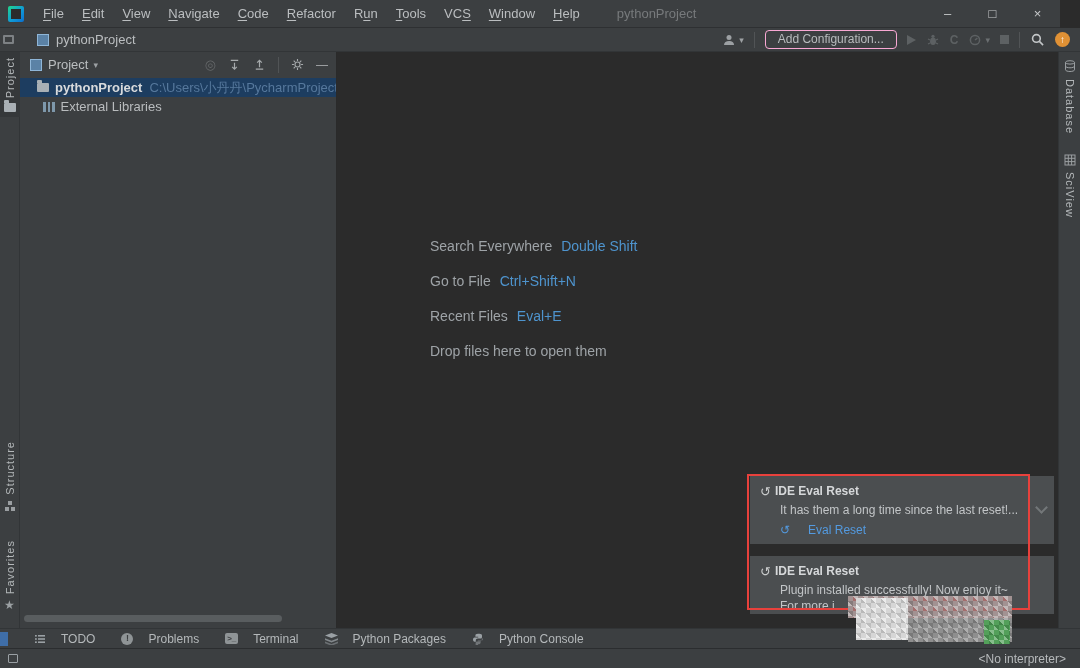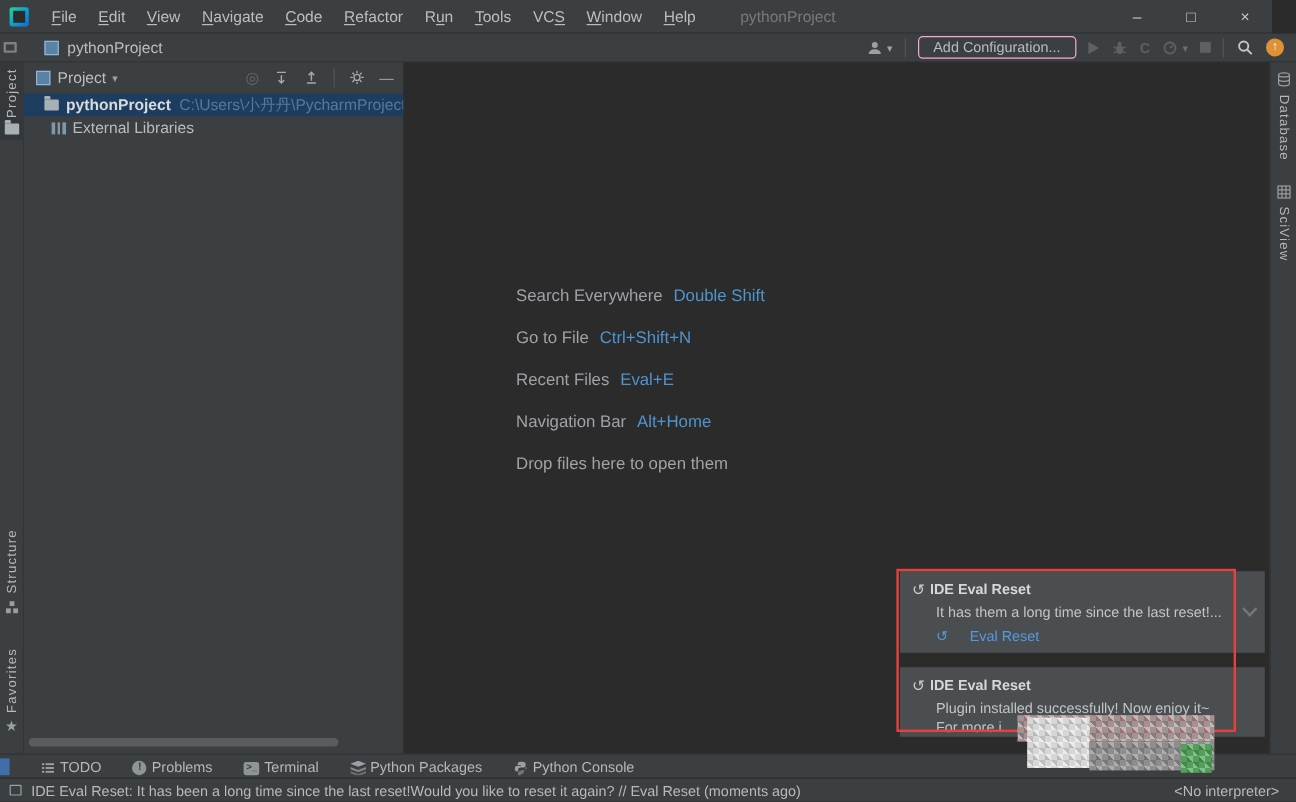--- a/index.html
+++ b/index.html
@@ -85,21 +85,21 @@
   .red-box{position:absolute;left:409px;top:422px;width:283px;height:136px;border:2px solid #e8413c;z-index:3}
   .notif-chev{position:absolute;left:699px;top:451px;width:9px;height:9px;border-right:2px solid #737779;border-bottom:2px solid #737779;transform:rotate(45deg);z-index:2}
 
   
   .right-strip{position:absolute;left:1058px;top:52px;width:22px;height:576px;background:#3c3f41;border-left:1px solid #323537;display:flex;flex-direction:column;align-items:center;gap:20px;padding-top:8px}
   .right-strip .strip-tab{gap:6px;padding:0}
 
   
   .bottom-bar{position:absolute;left:0;top:628px;width:1080px;height:20px;background:#3c3f41;border-top:1px solid #323537;display:flex;align-items:center;font-size:12px;color:#b4b8ba;padding-left:34px;gap:26px}
   .corner-accent{position:absolute;left:0;top:3px;width:8px;height:14px;background:#3f6ea8}
-  .bb-item{display:flex;align-items:flex-end;gap:4px}
+  .bb-item{display:flex;align-items:center;gap:15px}
   .icon-problems{width:12px;height:12px;border-radius:50%;background:#8f9496;color:#3c3f41;font-size:9px;font-weight:bold;display:flex;align-items:center;justify-content:center;line-height:1}
   .icon-term{width:13px;height:11px;border-radius:2px;background:#8f9496;color:#3c3f41;font-size:8px;font-weight:bold;display:flex;align-items:center;padding-left:2px;line-height:1}
 
   
   .status-bar{position:absolute;left:0;top:648px;width:1080px;height:20px;background:#3c3f41;border-top:1px solid #2b2d2f;display:flex;align-items:center;font-size:12px;color:#b7babc;padding:0 14px 0 8px}
   .icon-win{width:10px;height:9px;border:1.5px solid #9aa0a4;border-radius:1px}
   .sb-msg{margin-left:8px;white-space:nowrap}
   .sb-spacer{flex:1}
 
   
@@ -256,24 +256,20 @@
       </div>
       <div class="sc-row">
         <span class="sc-label">Go to File</span>
         <span class="sc-keys">Ctrl+Shift+N</span>
       </div>
       <div class="sc-row">
         <span class="sc-label">Recent Files</span>
         <span class="sc-keys">Eval+E</span>
       </div>
       <div class="sc-row">
-        <span class="sc-label">Navigation Bar</span>
-        <span class="sc-keys">Alt+Home</span>
-      </div>
-      <div class="sc-row">
         <span class="sc-label">Drop files here to open them</span>
         <span class="sc-keys"></span>
       </div>
     </div>
 
     <div class="notif notif1">
       <div class="n-title-row">
         <span class="icon-reset">↺</span>
         <span class="n-title">IDE Eval Reset</span>
       </div>
@@ -356,21 +352,20 @@
             <path d="M6 .8c-1.9 0-2.6.8-2.6 1.8v1.2h2.8v.6H2.6C1.5 4.4 1 5.4 1 6.6s.5 2.2 1.6 2.2h1.2V7.4c0-1 .9-1.8 2-1.8h2.6c1 0 1.6-.7 1.6-1.6V2.6C10 1.6 9.2.8 7.4.8z"></path>
             <path opacity=".55" d="M6 11.2c1.9 0 2.6-.8 2.6-1.8V8.2H5.8v-.6h3.6c1.1 0 1.6-1 1.6-2.2h-1.2v1.2c0 1-.9 1.8-2 1.8H5.2c-1 0-1.6.7-1.6 1.6v1.4c0 1 .8 1.8 2.4 1.8z"></path>
           </g>
         </svg>
       <span>Python Console</span>
     </div>
   </div>
 
   <div class="status-bar">
     <span class="icon-win"></span>
-    <span class="sb-msg">IDE Eval Reset: It has been a long time since the last reset!Would you like to reset it again? // Eval Reset (moments ago)</span>
     <span class="sb-spacer"></span>
     <span>&lt;No interpreter&gt;</span>
   </div>
 
   <div class="mosaic">
     <div class="px px1"></div>
     <div class="px px2"></div>
     <div class="px px3"></div>
     <div class="px px4"></div>
   </div>

